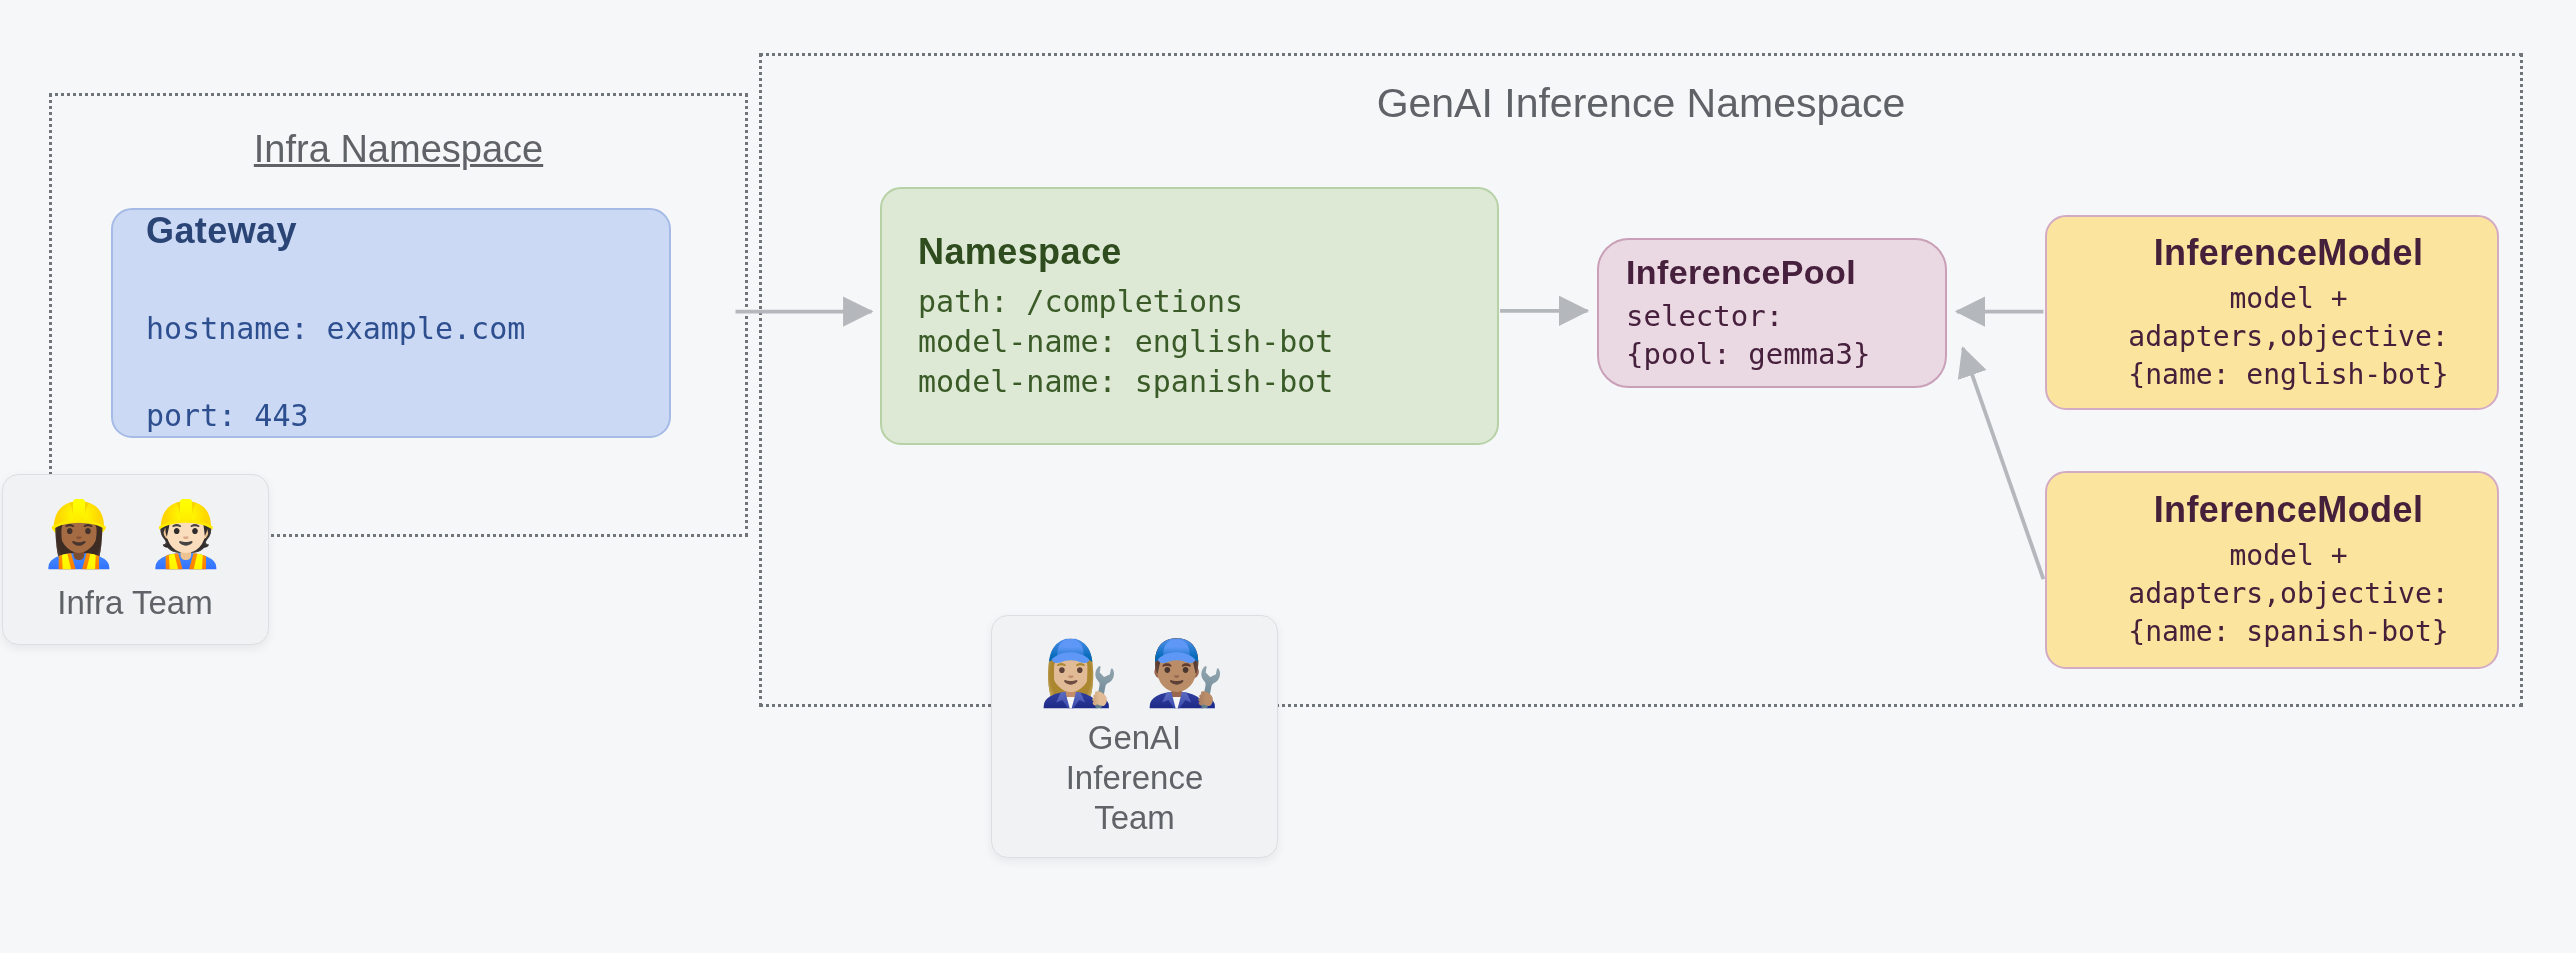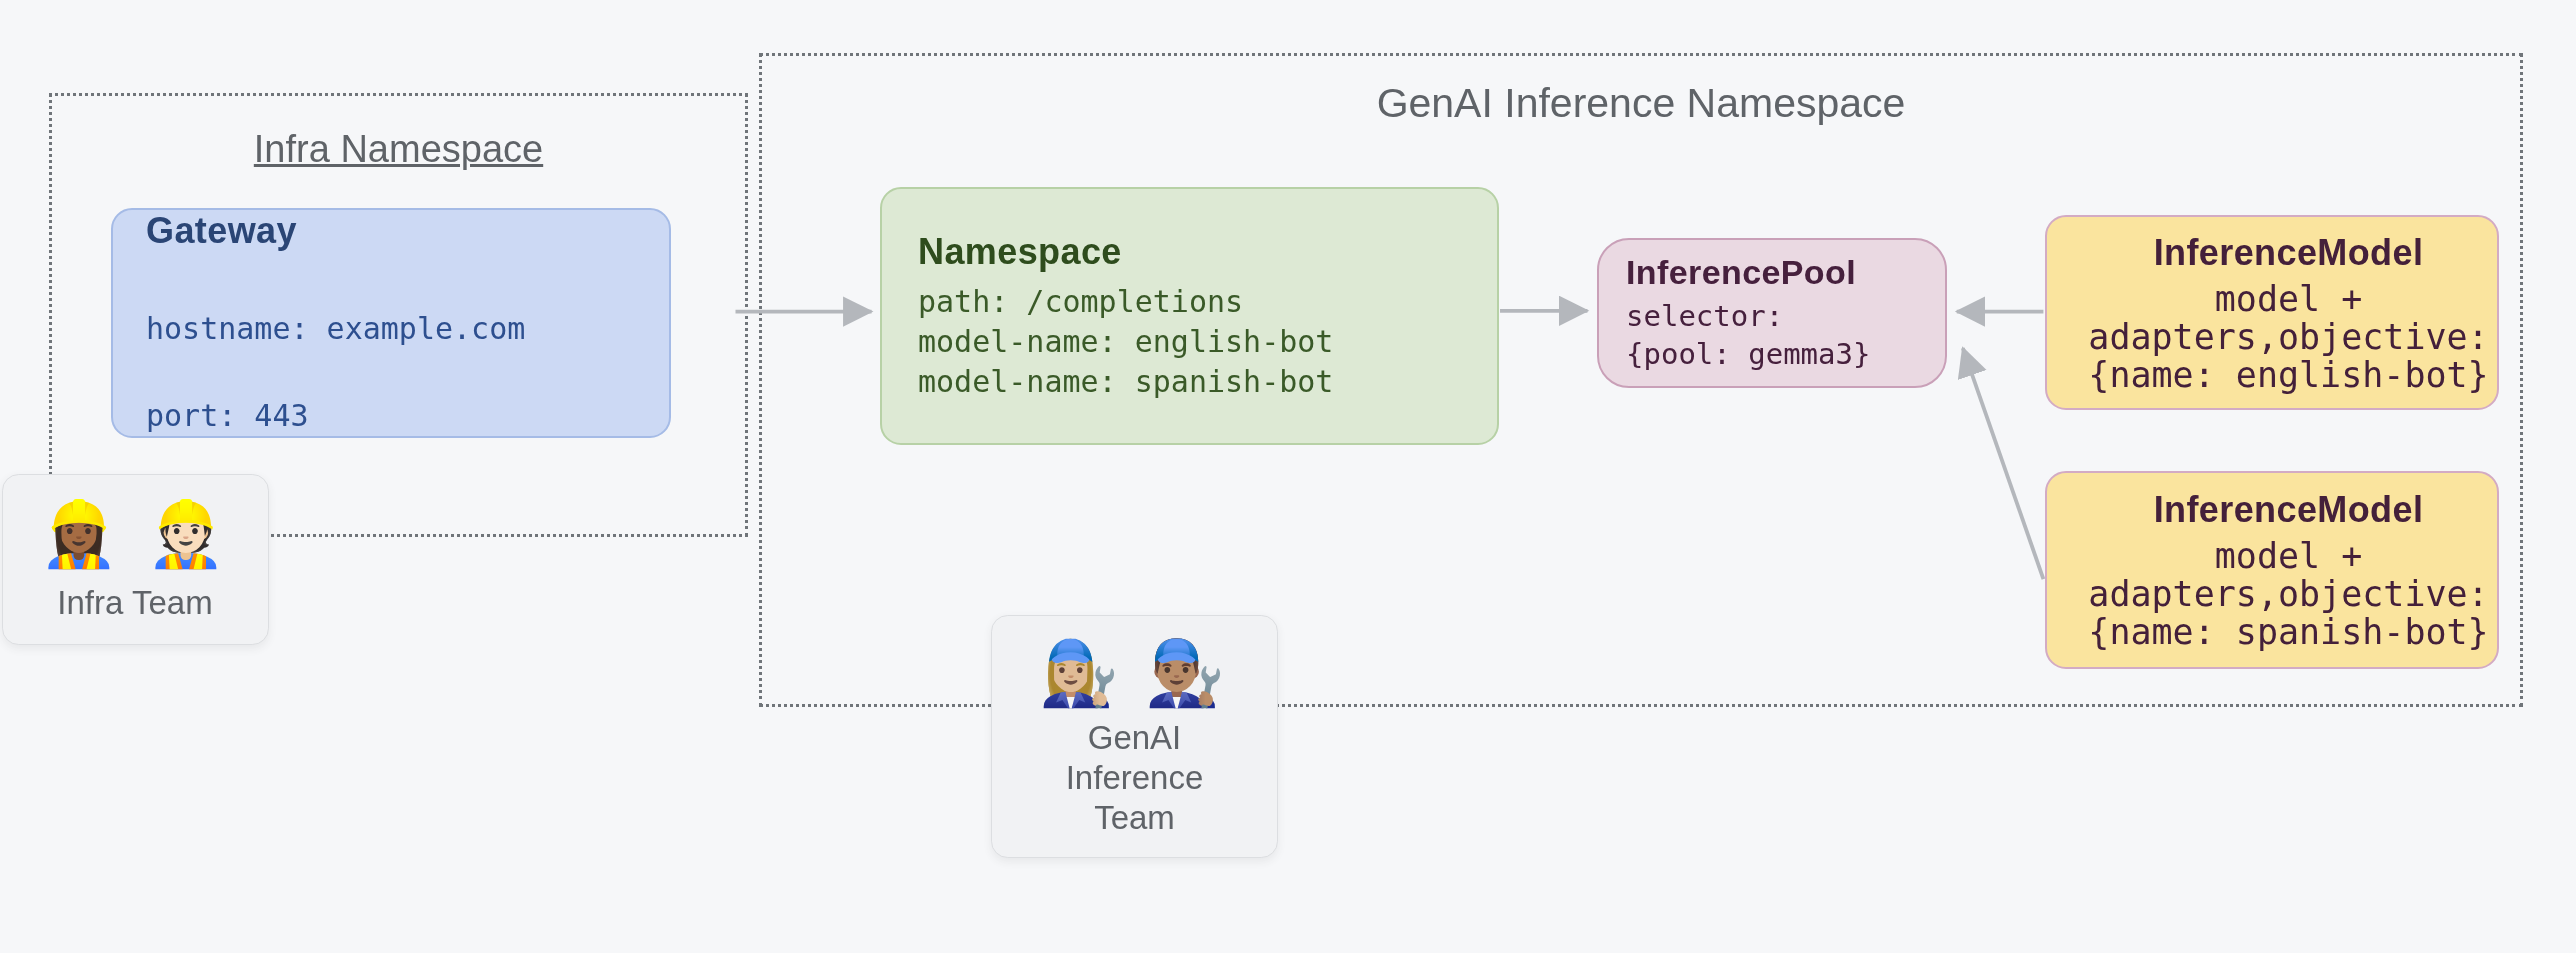--- a/index.html
+++ b/index.html
@@ -29,21 +29,21 @@
   .node-httproute{left:880px;top:187px;width:619px;height:258px;background:var(--route-fill);border:2.3px solid var(--route-border);padding-left:36px;}
   .node-httproute .node-title{color:var(--route-title);}
   .node-httproute .code{color:var(--route-text);}
 
   .node-pool{left:1597px;top:238px;width:350px;height:150px;background:var(--pool-fill);border:2.3px solid var(--pool-border);border-radius:32px;padding-left:27px;}
   .node-pool .node-title{color:var(--pool-text);font-size:34px;margin-bottom:4.6px;}
   .node-pool .code{color:var(--pool-text);font-size:29px;line-height:38px;}
 
   .node-model{width:454px;height:195px;background:var(--model-fill);border:2.3px solid var(--model-border);padding-left:33px;text-align:center;}
   .node-model .node-title{color:var(--model-text);margin-bottom:6px;}
-  .node-model .code{color:var(--model-text);font-size:35px;line-height:38px;}
+  .node-model .code{color:var(--model-text);font-size:28px;line-height:38px;}
   .node-model-english{left:2045px;top:215px;}
   .node-model-spanish{left:2045px;top:471px;height:198px;}
 
   
   .team{position:absolute;box-sizing:border-box;background:var(--team-fill);border:1.5px solid var(--team-border);border-radius:16.7px;display:flex;flex-direction:column;align-items:center;justify-content:center;box-shadow:0 3.8px 9px rgba(60,64,67,0.08);}
   .team-infra{left:1.5px;top:474px;width:267px;height:171px;}
   .team-genai{left:991px;top:615px;width:287px;height:243px;}
   .team-emojis{font-size:64px;line-height:76px;letter-spacing:4.6px;white-space:nowrap;}
   .team-label{color:var(--team-text);font-size:33px;line-height:40px;text-align:center;margin-top:10.6px;}
   .team-genai .team-label{margin-top:7.6px;}

